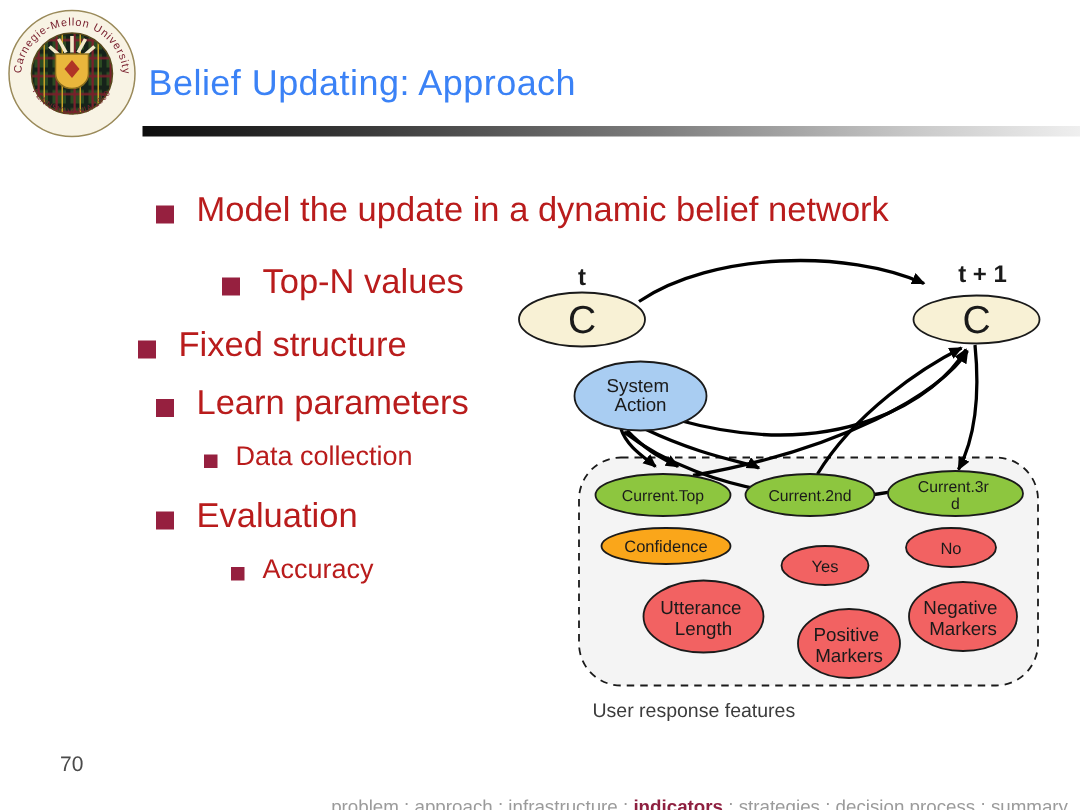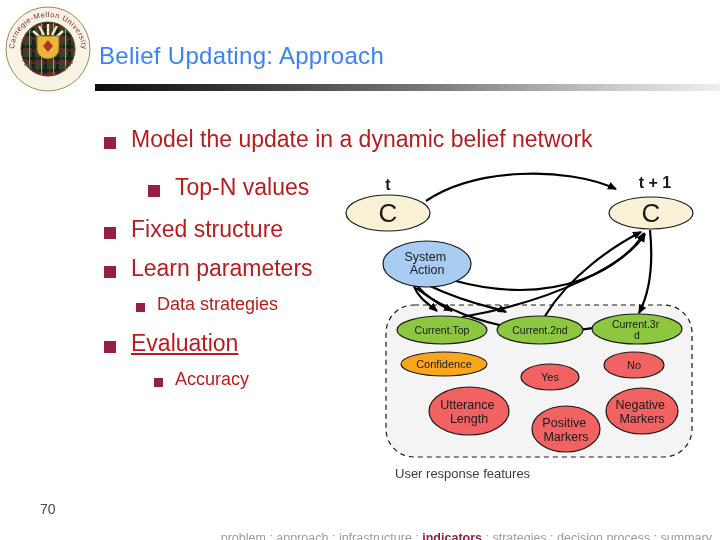--- a/index.html
+++ b/index.html
@@ -15,24 +15,24 @@
 
   
   .brow{position:absolute;display:flex;align-items:center;color:#b91c1c;}
   .lvl1{gap:15px;font-size:23px;}
   .lvl2{gap:12px;font-size:18px;}
   .sq{flex:none;background:#96203F;}
   .lvl1 .sq{width:12px;height:12px;margin-top:7px;}
   .lvl2 .sq{width:9px;height:9px;margin-top:6px;}
   #bl1{left:104px;top:126px;width:600px;}
   #bl2{left:104px;top:174px;margin-left:44px;}
-  #bl3{left:104px;top:216px;}
+  #bl3{left:92px;top:216px;}
   #bl4{left:104px;top:255px;}
   #bl5{left:136px;top:294px;}
-  #bl6{left:104px;top:330px;text-decoration:underline;}
+  #bl6{left:104px;top:330px;}
   #bl7{left:138px;top:369px;margin-left:16px;}
   #bl8{left:138px;top:404px;}
 
   
   .diagram{position:absolute;left:340px;top:160px;width:380px;height:330px;}
   .nodefill{stroke:#1a1a1a;stroke-width:1.2;}
   .ntext{fill:#1a1a1a;text-anchor:middle;}
   .arrow{fill:none;stroke:#000;stroke-width:2.2;}
 
   
@@ -87,21 +87,21 @@
   <div id="bl3" class="brow lvl1">
     <span class="sq"></span>
     <span>Fixed structure</span>
   </div>
   <div id="bl4" class="brow lvl1">
     <span class="sq"></span>
     <span>Learn parameters</span>
   </div>
   <div id="bl5" class="brow lvl2">
     <span class="sq"></span>
-    <span>Data strategies</span>
+    <span>Data collection</span>
   </div>
   <div id="bl6" class="brow lvl1">
     <span class="sq"></span>
     <span>Evaluation</span>
   </div>
   <div id="bl7" class="brow lvl2">
     <span class="sq"></span>
     <span>Accuracy</span>
   </div>
 

